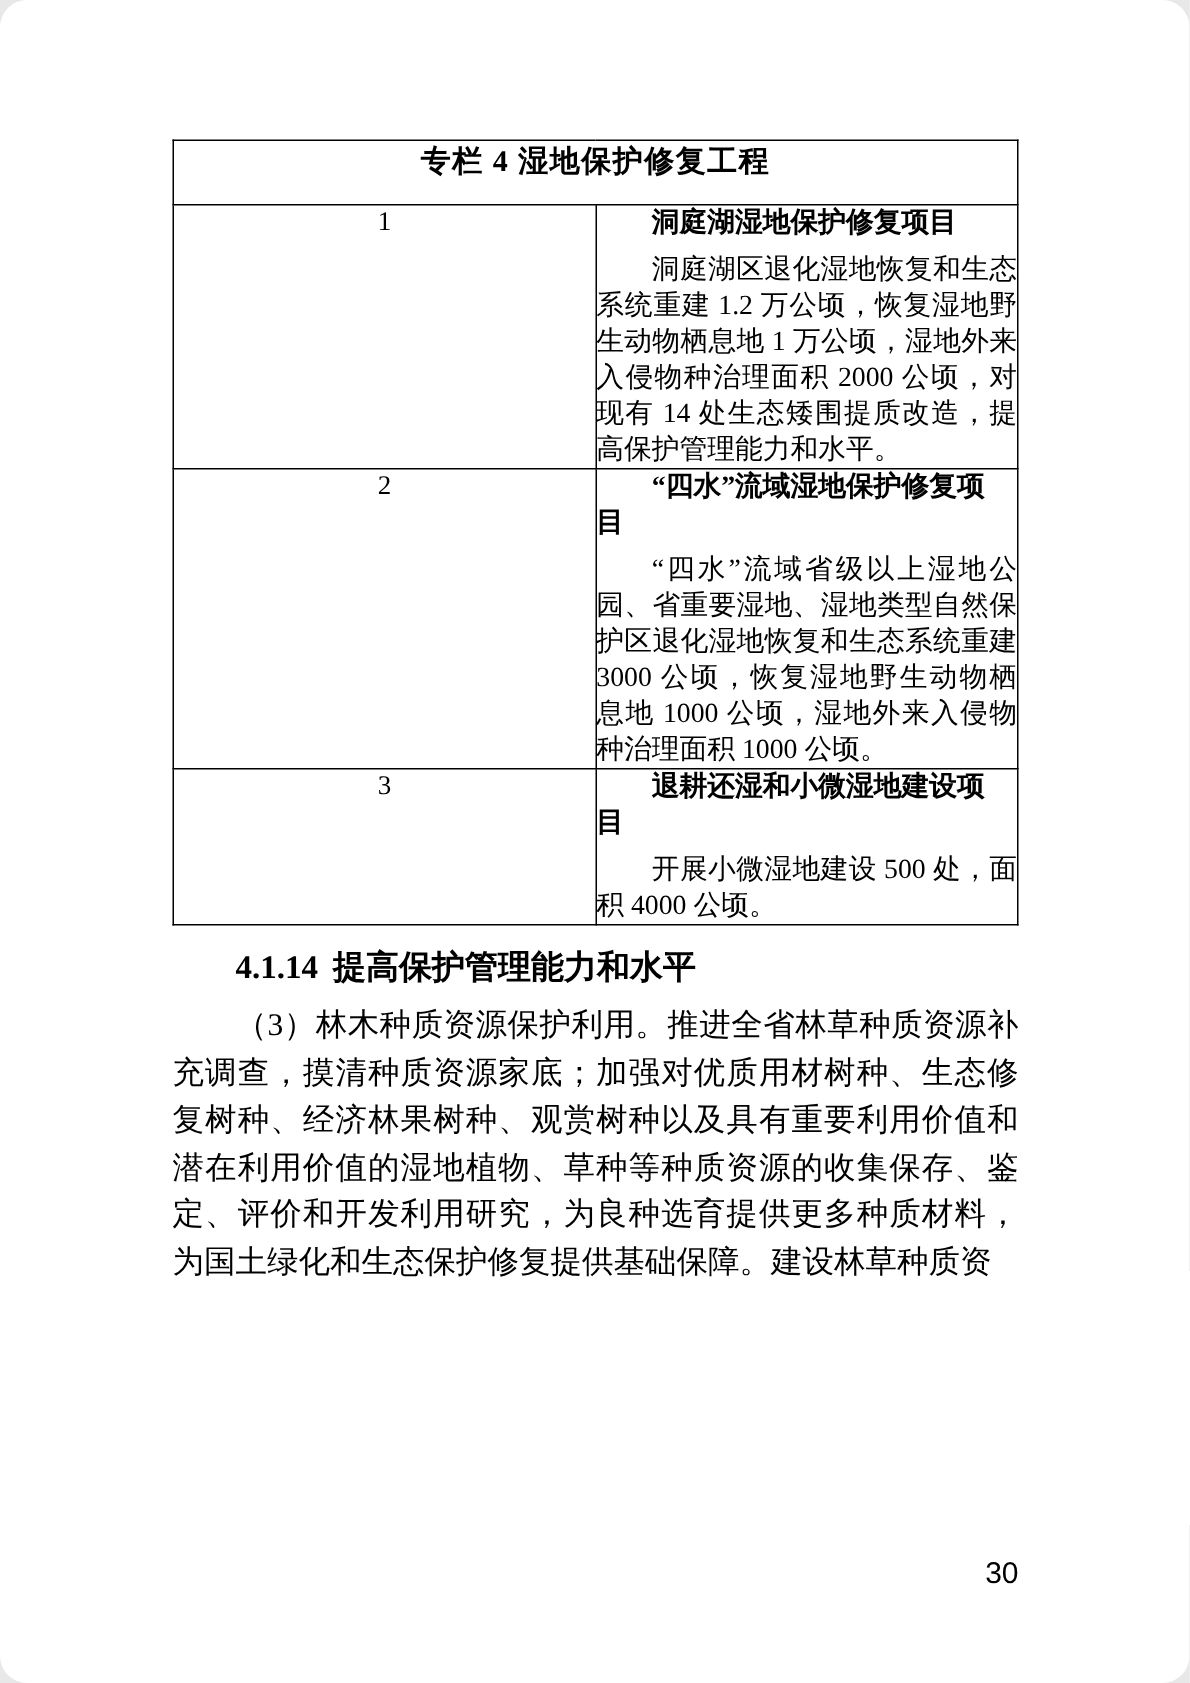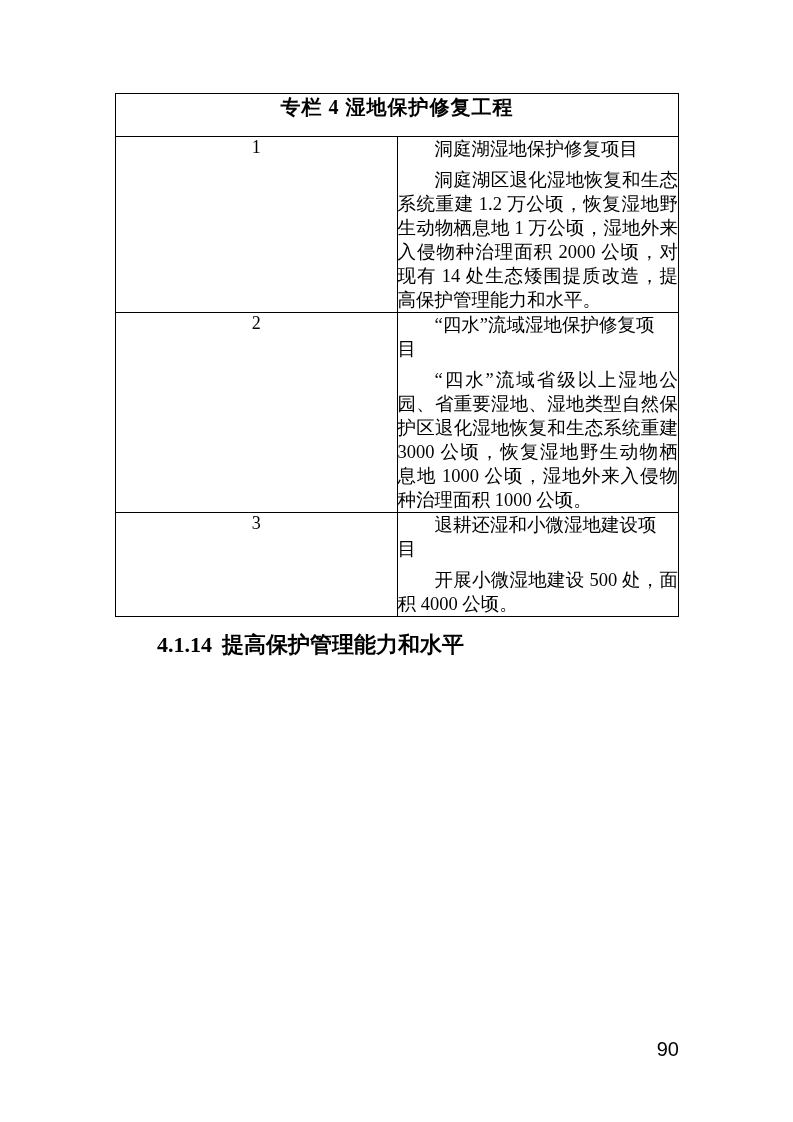--- a/index.html
+++ b/index.html
@@ -6,20 +6,21 @@
   html, body { margin: 0; padding: 0; background: #e8e8e8; }
   .page {
     position: relative;
     width: 793px;
     height: 1122px;
     margin: 0 auto;
     background: #ffffff;
     color: #000000;
     font-family: "Liberation Serif", serif;
     overflow: hidden;
+    border-radius: 18px;
   }
   .content {
     position: absolute;
     left: 115px;
     top: 93px;
     width: 564px;
   }
   
   table.box {
     width: 564px;
@@ -49,20 +50,21 @@
     padding: 8px 8px 2px 8px;
     font-size: 18.5px;
     line-height: 24px;
   }
   td.proj-cell.r1 { height: 109px; }
   td.proj-cell.r2 { height: 110px; }
   td.proj-cell.r3 { height: 57px; }
   .ctitle {
     margin: 0 15px 7px 0;
     text-indent: 2em;
+    font-weight: bold;
   }
   .cbody {
     margin: 0;
     text-indent: 2em;
     text-align: justify;
   }
   
   .section-heading {
     margin: 13px 0 8px 0;
     padding-left: 42px;
@@ -121,17 +123,18 @@
           <p class="cbody">开展小微湿地建设 500 处，面积 4000 公顷。</p>
         </td>
       </tr>
     </tbody>
       </table>
 
     <div class="section-heading">
       <span class="h-num">4.1.14</span><span>提高保护管理能力和水平</span>
     </div>
 
+    <p class="body-paragraph">（3）林木种质资源保护利用。推进全省林草种质资源补充调查，摸清种质资源家底；加强对优质用材树种、生态修复树种、经济林果树种、观赏树种以及具有重要利用价值和潜在利用价值的湿地植物、草种等种质资源的收集保存、鉴定、评价和开发利用研究，为良种选育提供更多种质材料，为国土绿化和生态保护修复提供基础保障。建设林草种质资</p>
 
   </div>
 
-  <div class="page-number">90</div>
+  <div class="page-number">30</div>
 </div>
 
 </body></html>

